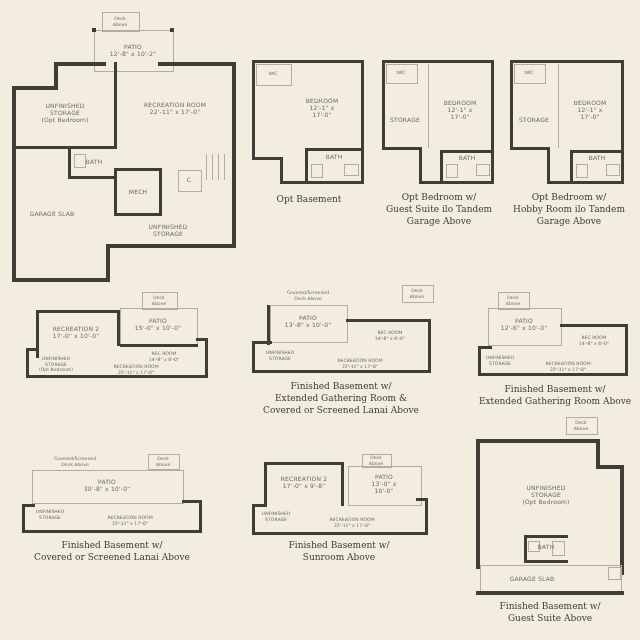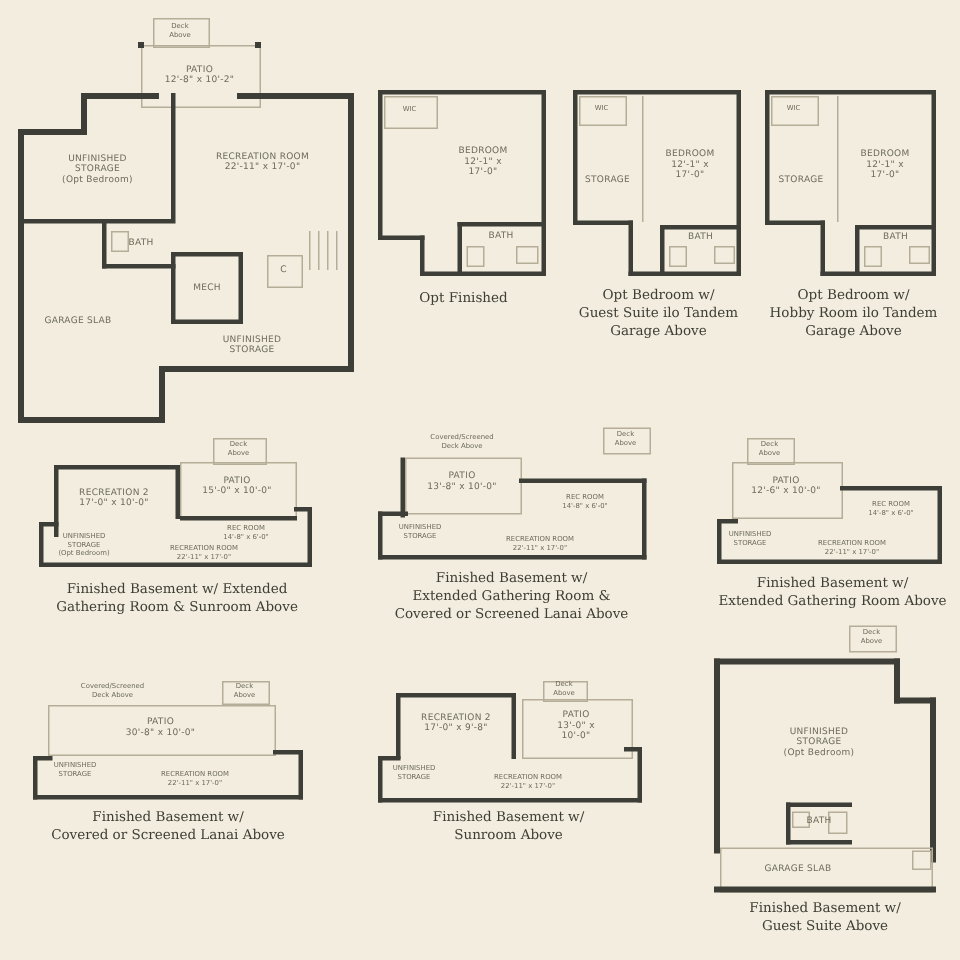--- a/index.html
+++ b/index.html
@@ -78,21 +78,21 @@
     <i class="w" style="left:111px;top:2px;width:3px;height:124px"></i>
     <i class="w" style="left:55px;top:90px;width:3px;height:34px"></i>
     <i class="w" style="left:55px;top:90px;width:58px;height:3px"></i>
     <span class="t" style="left:6px;top:6px;width:34px;height:20px"></span>
     <span class="t" style="left:61px;top:106px;width:10px;height:12px"></span>
     <span class="t" style="left:94px;top:106px;width:13px;height:10px"></span>
     <div class="lbl tiny" style="left:23px;top:16px">WIC</div>
     <div class="lbl" style="left:72px;top:50px">BEDROOM
 12'-1" x 17'-0"</div>
     <div class="lbl" style="left:84px;top:99px">BATH</div>
-    <div class="cap" style="top:136px">Opt Finished</div>
+    <div class="cap" style="top:136px">Opt Basement</div>
   </div>
 
   <div class="plan" style="left:380px;top:58px;width:118px;height:175px">
     <i class="w" style="left:2px;top:2px;width:112px;height:3px"></i>
     <i class="w" style="left:2px;top:2px;width:3px;height:90px"></i>
     <i class="w" style="left:2px;top:89px;width:40px;height:3px"></i>
     <i class="w" style="left:39px;top:89px;width:3px;height:37px"></i>
     <i class="w" style="left:39px;top:123px;width:75px;height:3px"></i>
     <i class="w" style="left:111px;top:2px;width:3px;height:124px"></i>
     <i class="w" style="left:60px;top:92px;width:3px;height:32px"></i>
@@ -152,22 +152,20 @@
     <i class="w" style="left:96px;top:54px;width:78px;height:3px"></i>
     <div class="lbl" style="left:52px;top:42px">RECREATION 2
 17'-0" x 10'-0"</div>
     <div class="lbl tiny" style="left:140px;top:66px">REC ROOM
 14'-8" x 6'-0"</div>
     <div class="lbl tiny" style="left:32px;top:74px">UNFINISHED
 STORAGE
 (Opt Bedroom)</div>
     <div class="lbl tiny" style="left:112px;top:79px">RECREATION ROOM
 22'-11" x 17'-0"</div>
-    <div class="cap" style="top:98px">Finished Basement w/ Extended
-Gathering Room &amp; Sunroom Above</div>
   </div>
 
   <div class="plan" style="left:250px;top:283px;width:182px;height:140px">
     <div class="lbl tiny" style="left:58px;top:12px">Covered/Screened
 Deck Above</div>
     <span class="t" style="left:152px;top:2px;width:30px;height:16px"></span>
     <div class="lbl tiny" style="left:167px;top:10px">Deck
 Above</div>
     <span class="t" style="left:20px;top:22px;width:76px;height:36px"></span>
     <div class="lbl" style="left:58px;top:38px">PATIO

